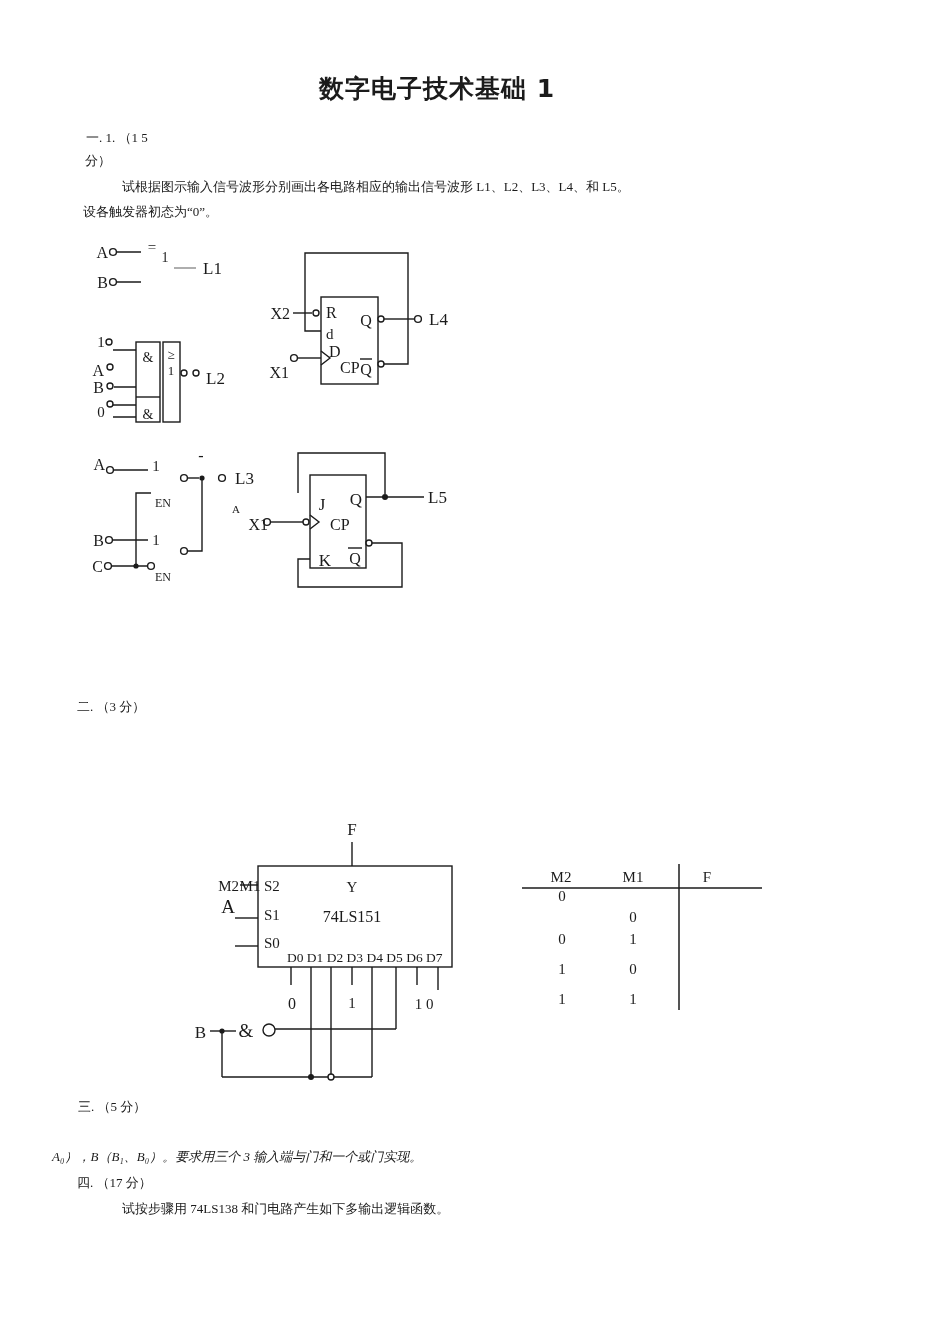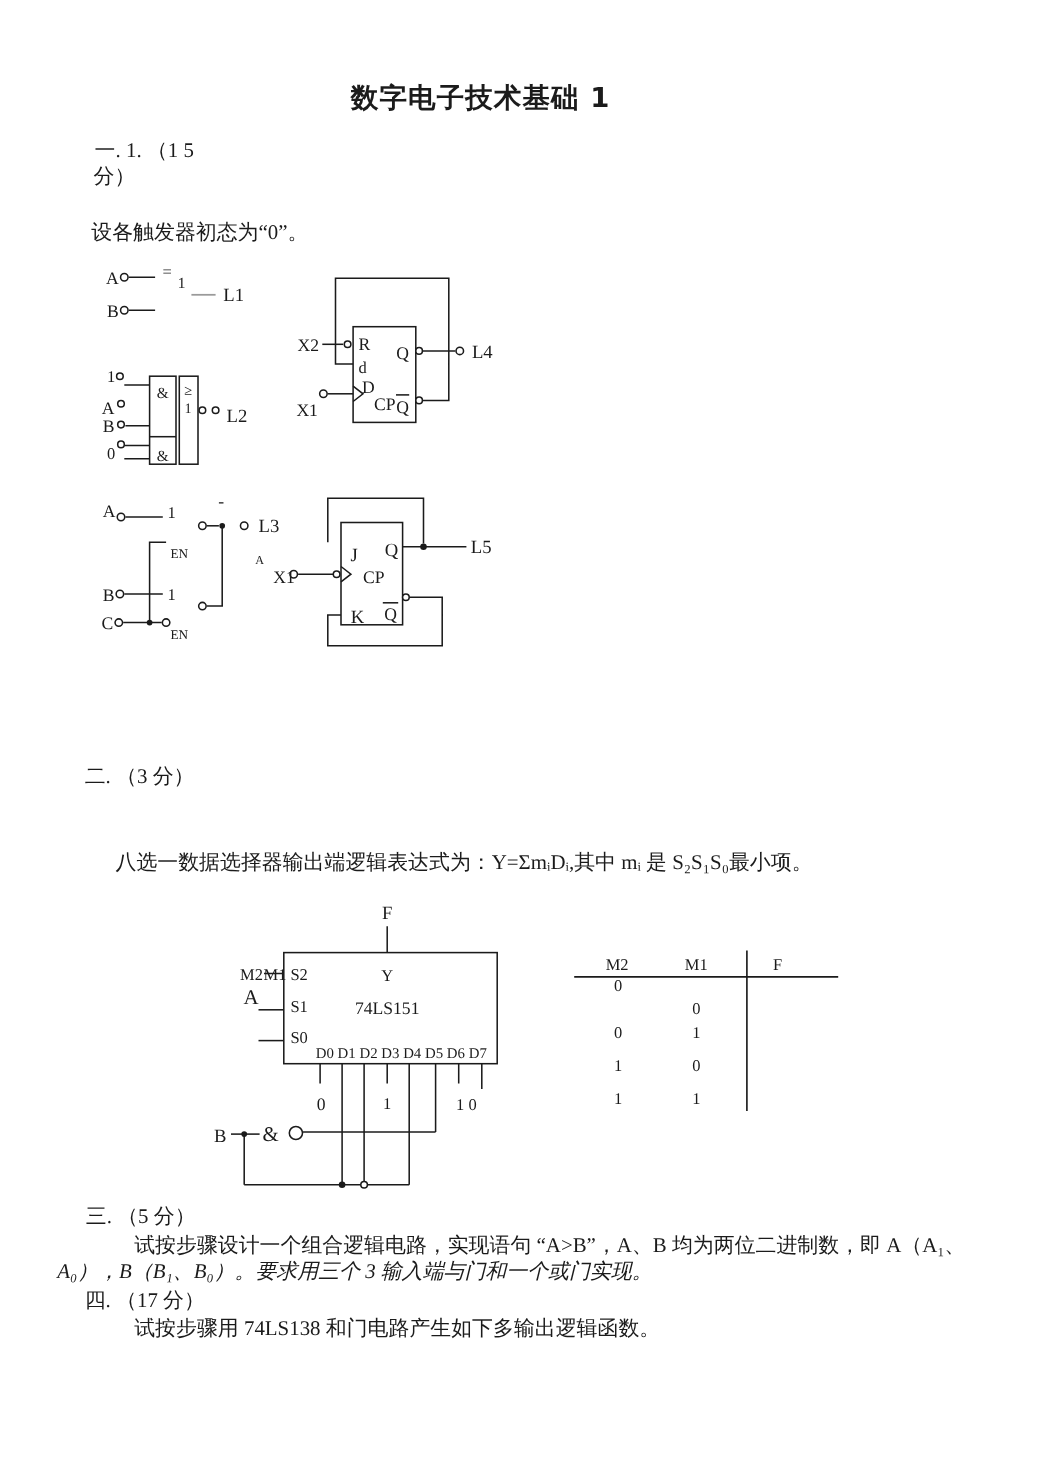--- a/index.html
+++ b/index.html
@@ -1,40 +1,39 @@
 <!DOCTYPE html>
 <html><head>
 <meta charset="utf-8">
 <style>
   html,body{margin:0;padding:0;background:#fff;}
   .page{position:relative;width:950px;height:1342px;background:#ffffff;overflow:hidden;
         font-family:"Liberation Serif","DejaVu Serif",serif;color:#1b1b1b;}
   .title{position:absolute;top:72px;left:0;width:874px;text-align:center;
          font-family:"DejaVu Sans","Liberation Sans",sans-serif;
          font-weight:bold;font-size:25px;letter-spacing:1px;}
-  .ln{position:absolute;white-space:nowrap;font-size:19px;line-height:22px;}
+  .ln{position:absolute;white-space:nowrap;font-size:13px;line-height:22px;}
   svg{position:absolute;top:0;left:0;}
   svg text{font-family:"Liberation Serif","DejaVu Serif",serif;fill:#1b1b1b;}
 </style>
 </head>
 <body>
 
 <div class="page">
 
   <div class="title">数字电子技术基础 1</div>
 
   <div class="ln" style="left:86px;top:127px;">一. 1. （1 5</div>
   <div class="ln" style="left:85px;top:150px;">分）</div>
+  <div class="ln" style="left:122px;top:176px;">试根据图示输入信号波形分别画出各电路相应的输出信号波形 L1、L2、L3、L4、和 L5。</div>
   <div class="ln" style="left:83px;top:201px;">设各触发器初态为“0”。</div>
 
   <div class="ln" style="left:77px;top:696px;">二. （3 分）</div>
-  <div class="ln" style="left:105px;top:774px;">八选一数据选择器输出端逻辑表达式为：Y=ΣmᵢDᵢ,其中 mᵢ 是 S₂S₁S₀最小项。</div>
 
   <div class="ln" style="left:78px;top:1096px;">三. （5 分）</div>
-  <div class="ln" style="left:122px;top:1122px;">试按步骤设计一个组合逻辑电路，实现语句 “A&gt;B”，A、B 均为两位二进制数，即 A（A₁、</div>
   <div class="ln" style="left:52px;top:1146px;font-style:italic;">A₀），B（B₁、B₀）。要求用三个 3 输入端与门和一个或门实现。</div>
   <div class="ln" style="left:77px;top:1172px;">四. （17 分）</div>
   <div class="ln" style="left:122px;top:1198px;">试按步骤用 74LS138 和门电路产生如下多输出逻辑函数。</div>
 
   <svg width="950" height="1342" viewBox="0 0 950 1342">
 
     <g stroke="#1b1b1b" stroke-width="1.4" fill="none">
       <path d="M117,252 H141 M117,282 H141"></path>
       <path d="M174,268 H196" stroke="#9a9a9a" stroke-width="1.6"></path>
       <circle cx="113" cy="252" r="3.4" fill="#fff"></circle>

